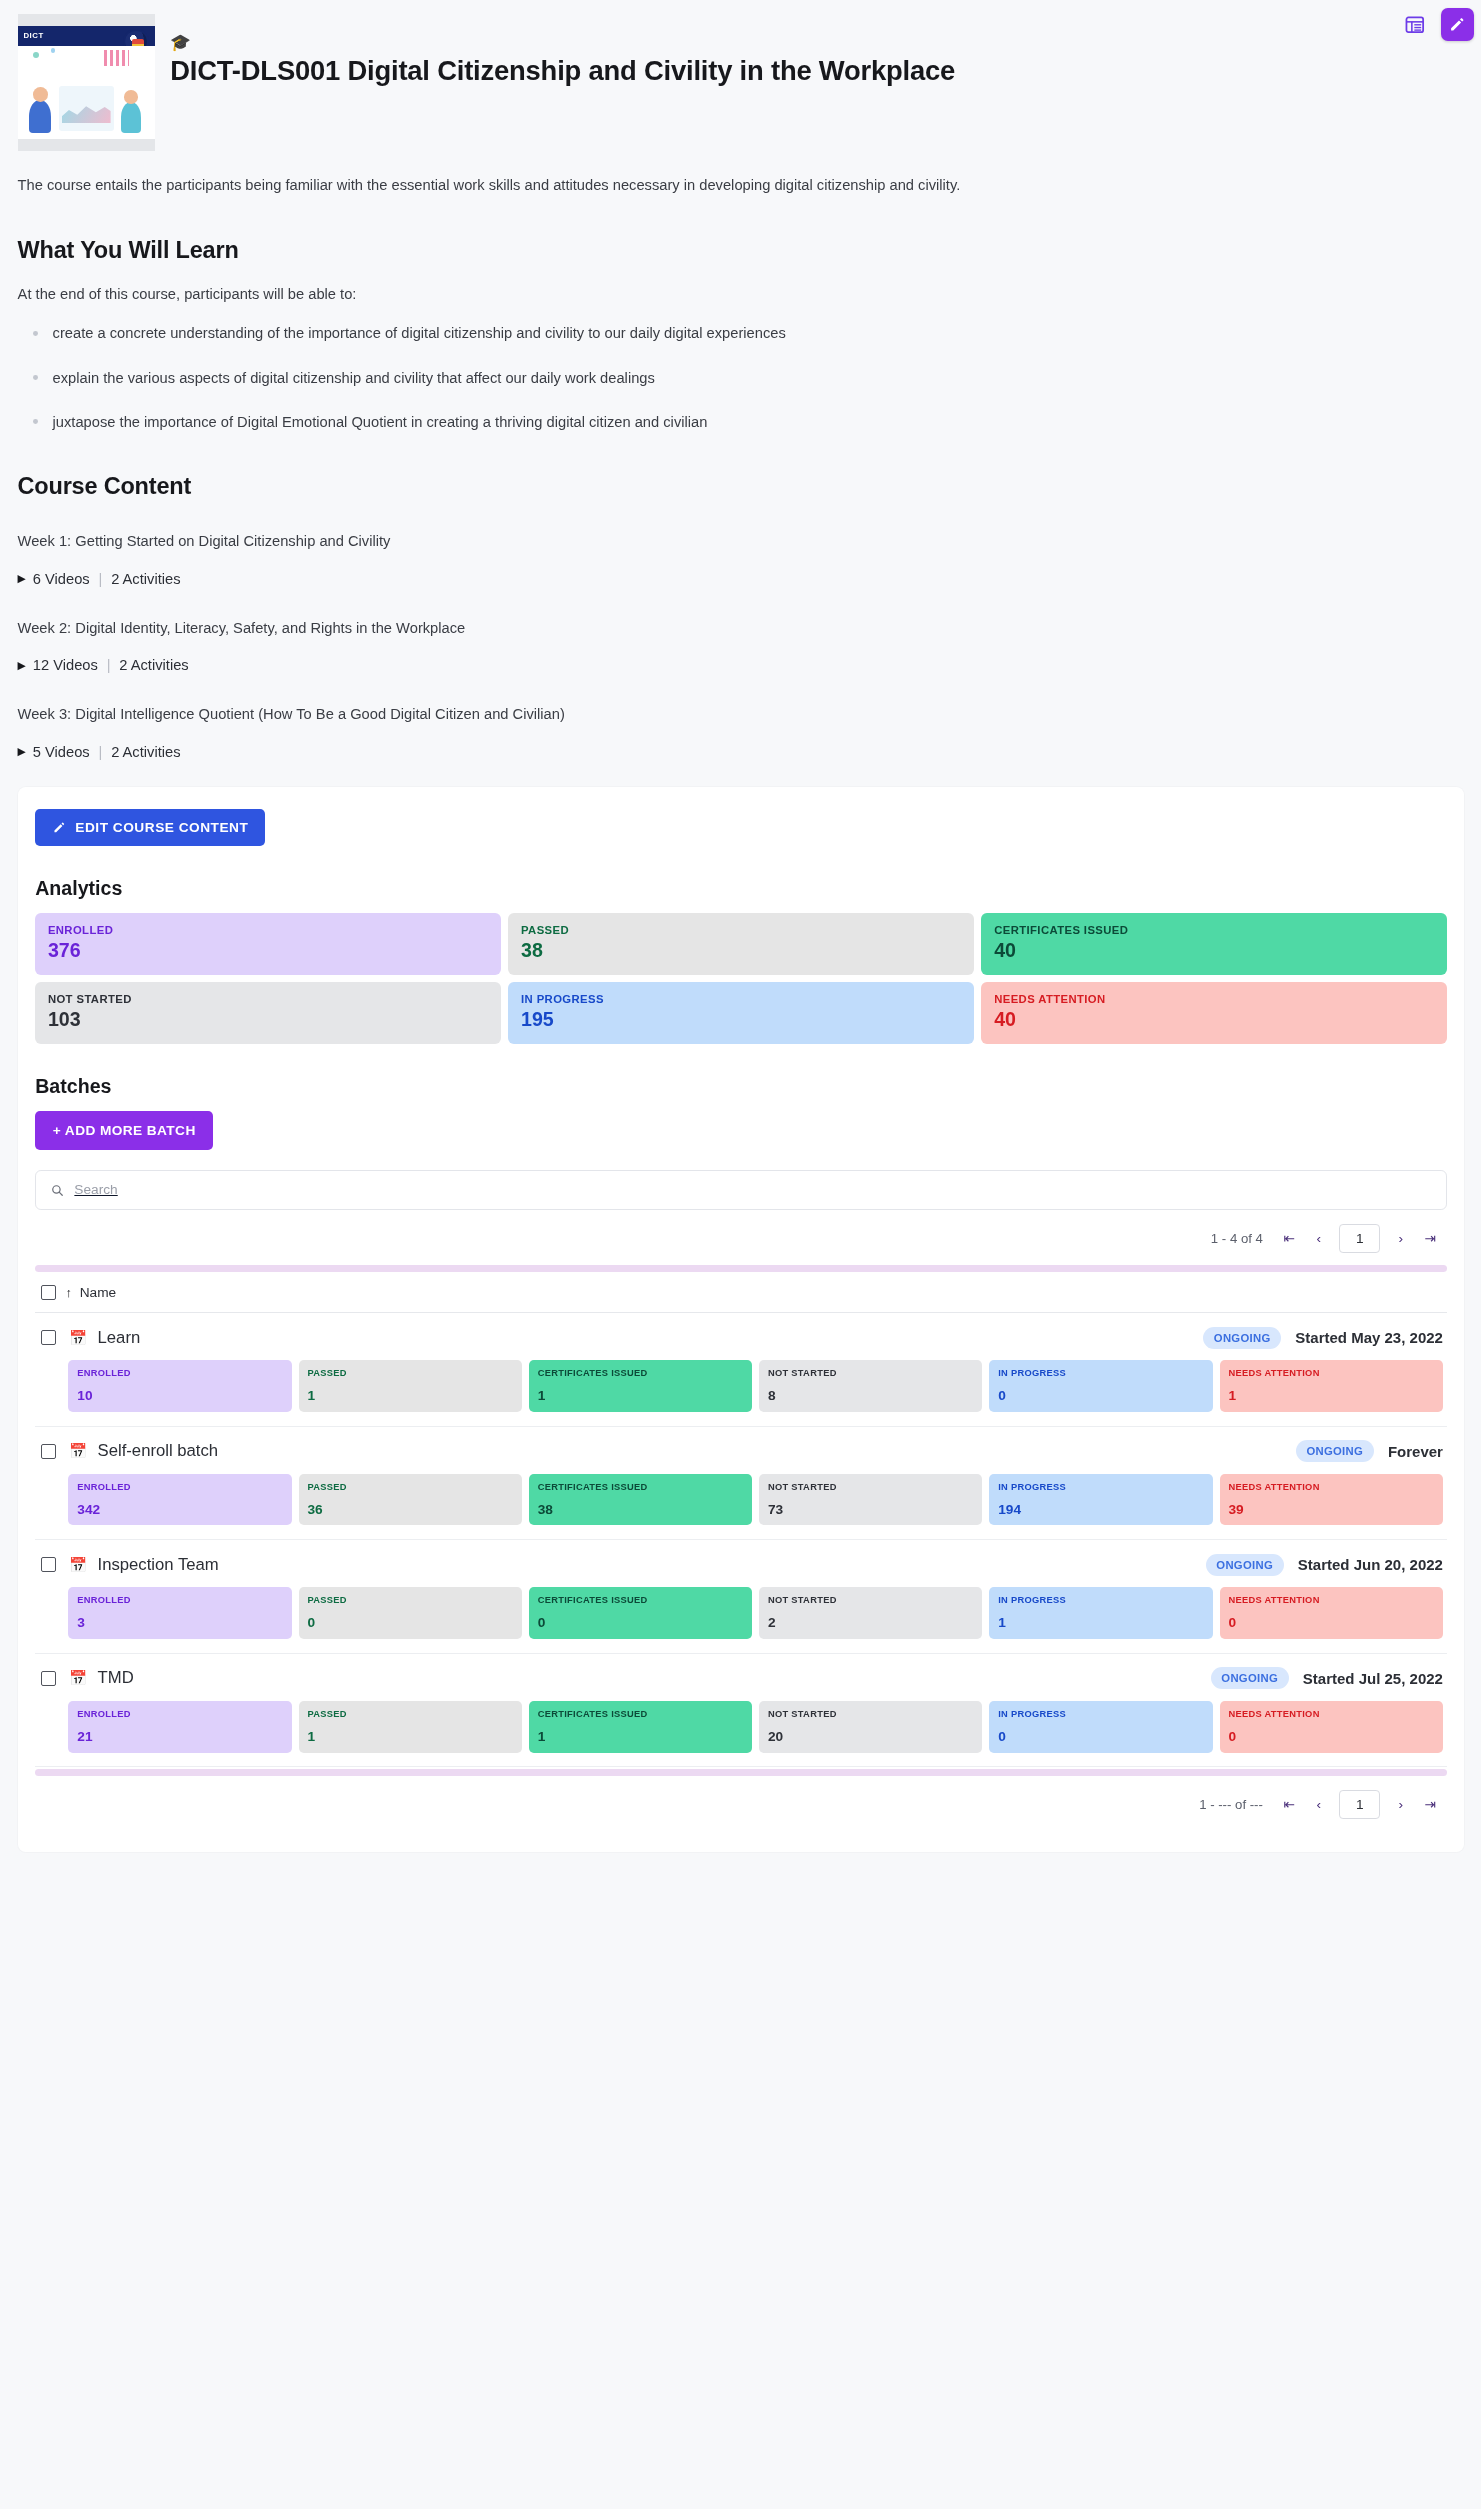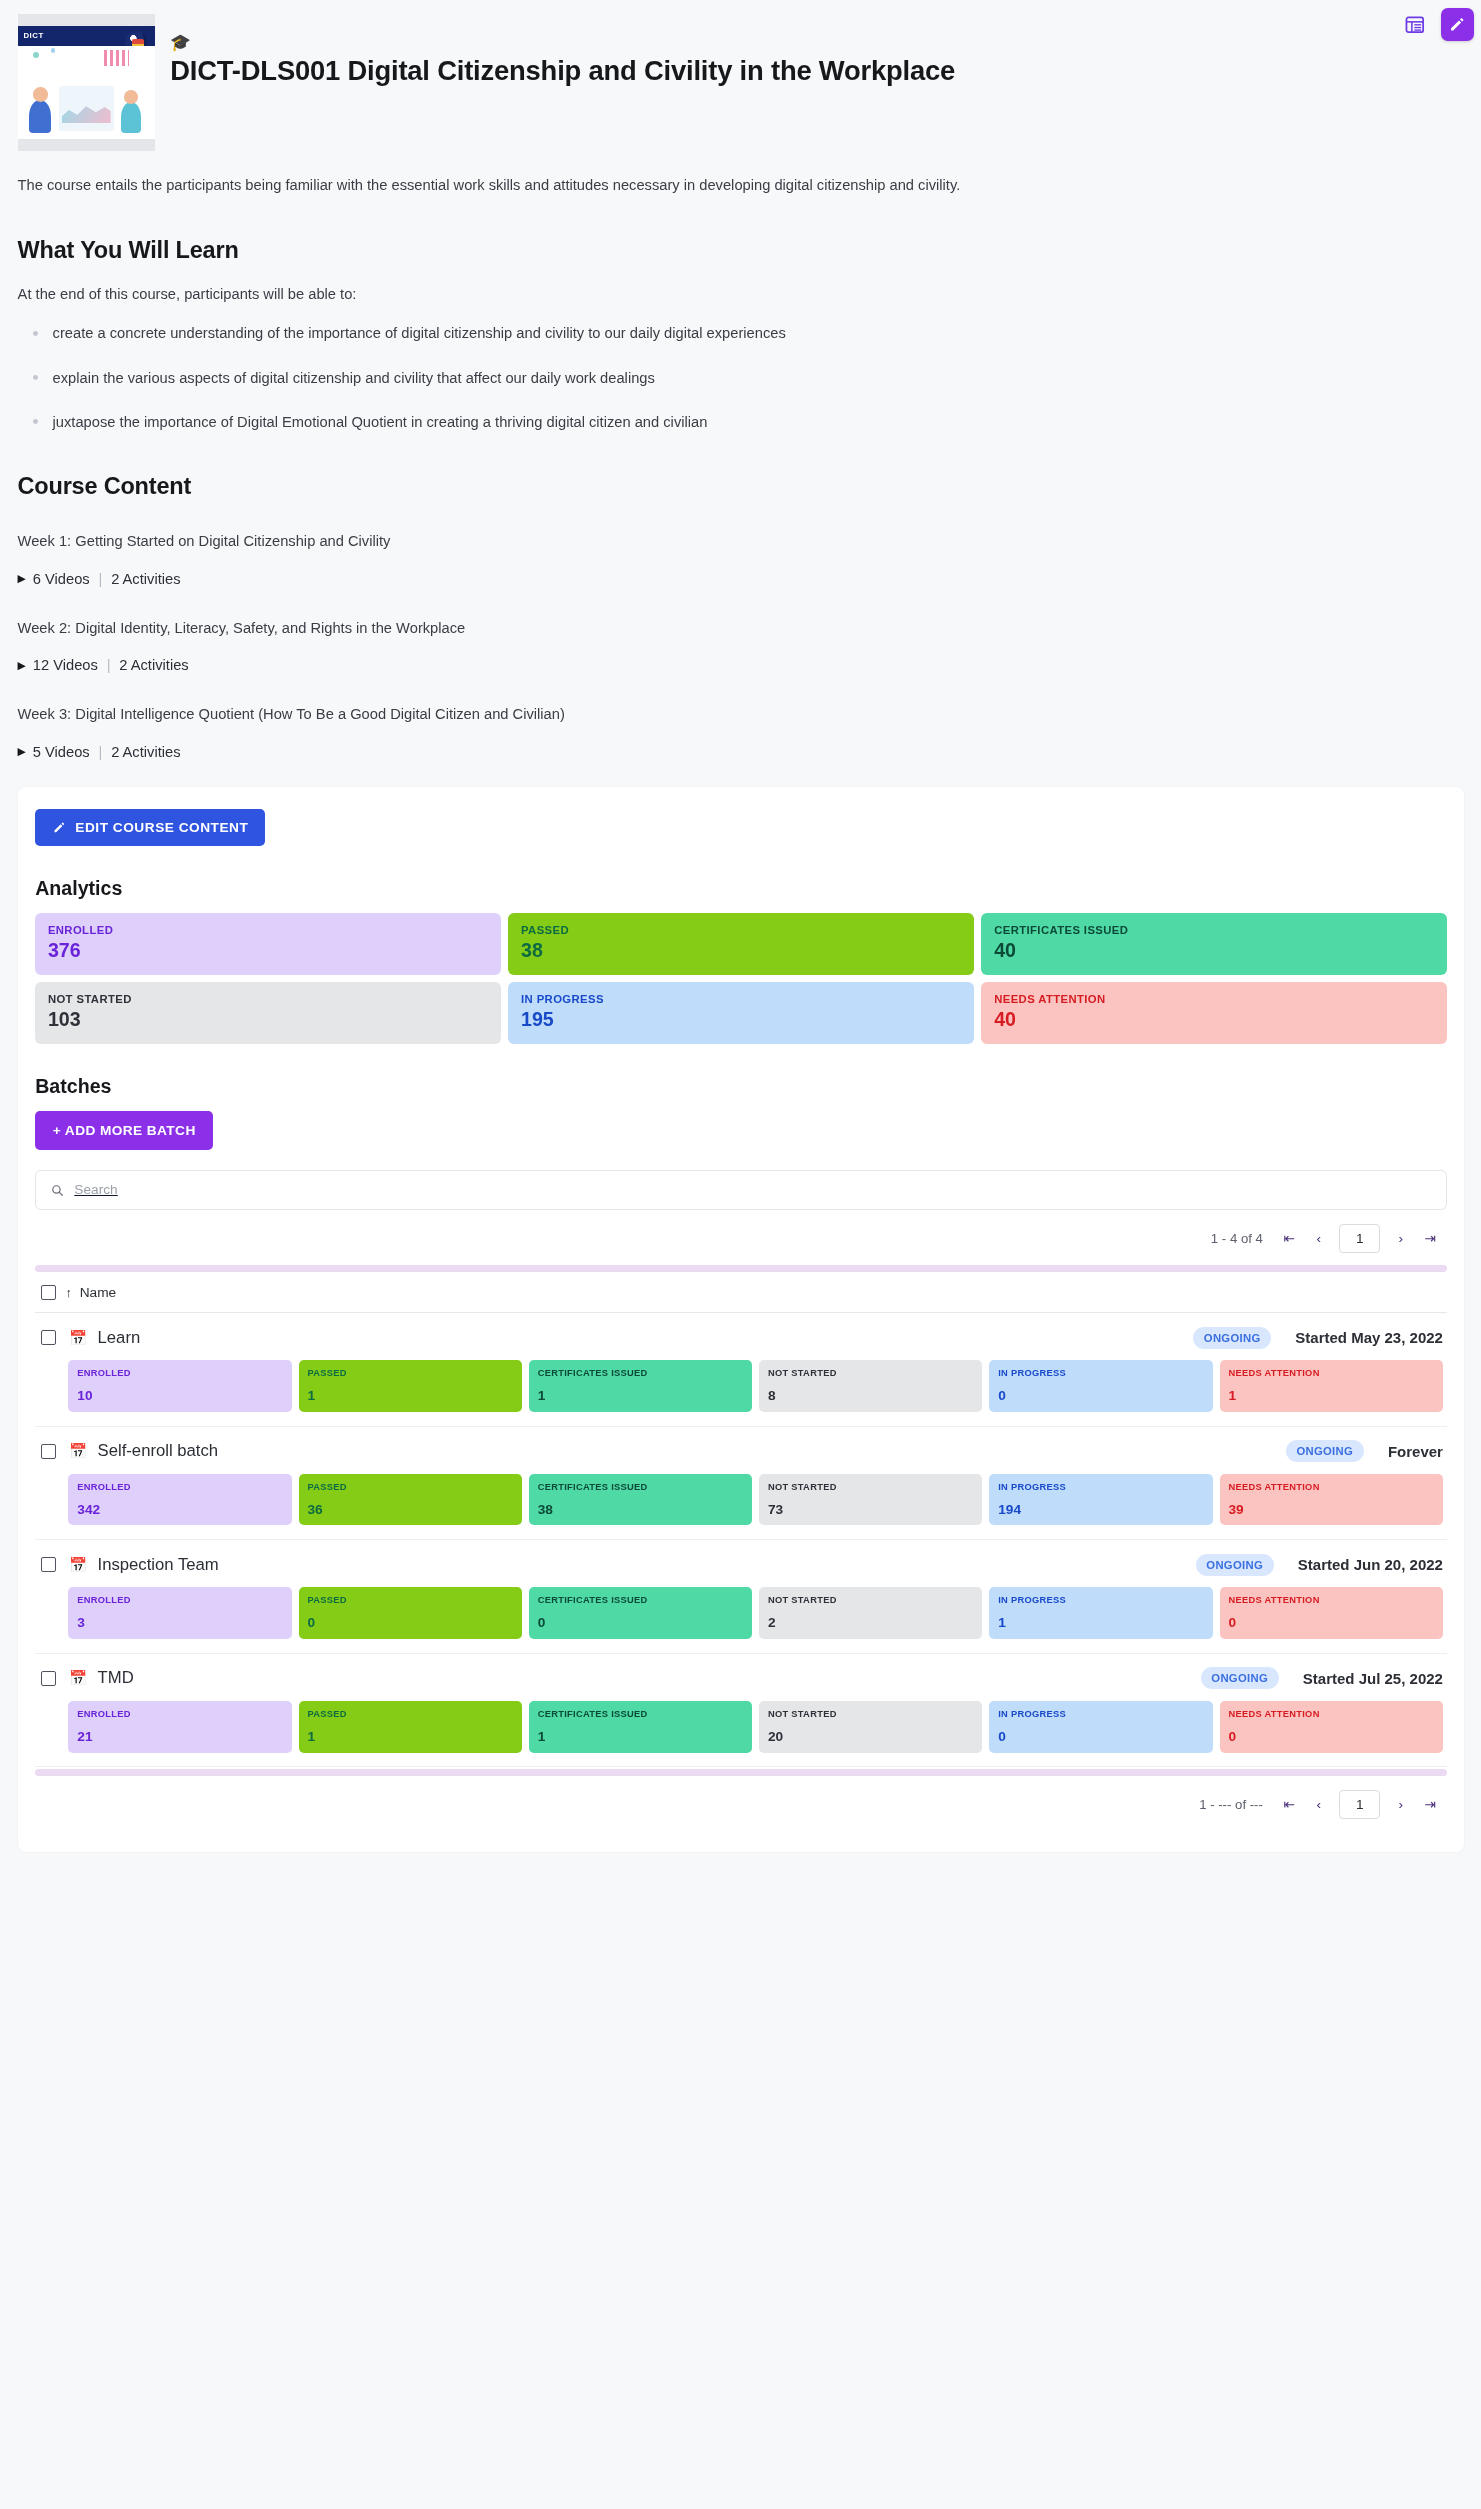--- a/index.html
+++ b/index.html
@@ -154,21 +154,21 @@
     display: grid; grid-template-columns: repeat(3, 1fr);
     gap: 7.8px;
   }
   .stat {
     border-radius: 5.9px; padding: 10.8px 12.7px 12.7px 12.7px;
     min-height: 55px;
   }
   .stat .lbl { font-size: 11.3px; font-weight: 700; letter-spacing: 0.4px; }
   .stat .val { font-size: 19.6px; font-weight: 700; margin-top: 2.9px; }
   .s-enrolled   { background: #ded0fb; } .s-enrolled .lbl,.s-enrolled .val { color: #6a23d8; }
-  .s-passed     { background: #84cc16; } .s-passed .lbl,.s-passed .val { color: #0d6b42; }
+  .s-passed     { background: #e5e5e5; } .s-passed .lbl,.s-passed .val { color: #0d6b42; }
   .s-certs      { background: #4fd9a5; } .s-certs .lbl,.s-certs .val { color: #0c4a38; }
   .s-notstarted { background: #e5e6e8; } .s-notstarted .lbl,.s-notstarted .val { color: #2e3138; }
   .s-inprogress { background: #c0dcfb; } .s-inprogress .lbl,.s-inprogress .val { color: #1749c9; }
   .s-attention  { background: #fcc4c0; } .s-attention .lbl,.s-attention .val { color: #d61c22; }
 
   
   .search-box {
     margin-top: 19.6px;
     border: 1px solid #e3e5ea; border-radius: 5.9px;
     background: #fff;
@@ -226,21 +226,21 @@
   .batch-row { border-bottom: 1px solid #eceef1; padding: 13.7px 3.9px 13.7px 5.9px; }
   .batch-row:last-of-type { border-bottom: none; }
   .batch-top {
     display: flex; align-items: center; gap: 13.7px;
   }
   .batch-name {
     display: flex; align-items: center; gap: 9.8px;
     font-size: 16.7px; color: #2c2f36;
   }
   .cal-icon { font-size: 14.7px; color: #2c2f36; }
-  .batch-right { margin-left: auto; display: flex; align-items: center; gap: 24px; }
+  .batch-right { margin-left: auto; display: flex; align-items: center; gap: 14px; }
   .badge-ongoing {
     background: #d8e7fd; color: #3b6fe0;
     font-size: 11.3px; font-weight: 600; letter-spacing: 0.3px;
     padding: 4.9px 10.8px; border-radius: 11.8px;
   }
   .batch-date { font-size: 15px; font-weight: 700; color: #2c2f36; }
 
   .batch-stats {
     display: grid; grid-template-columns: repeat(6, 1fr);
     gap: 6.9px; margin-top: 11.8px; padding-left: 27.4px;

